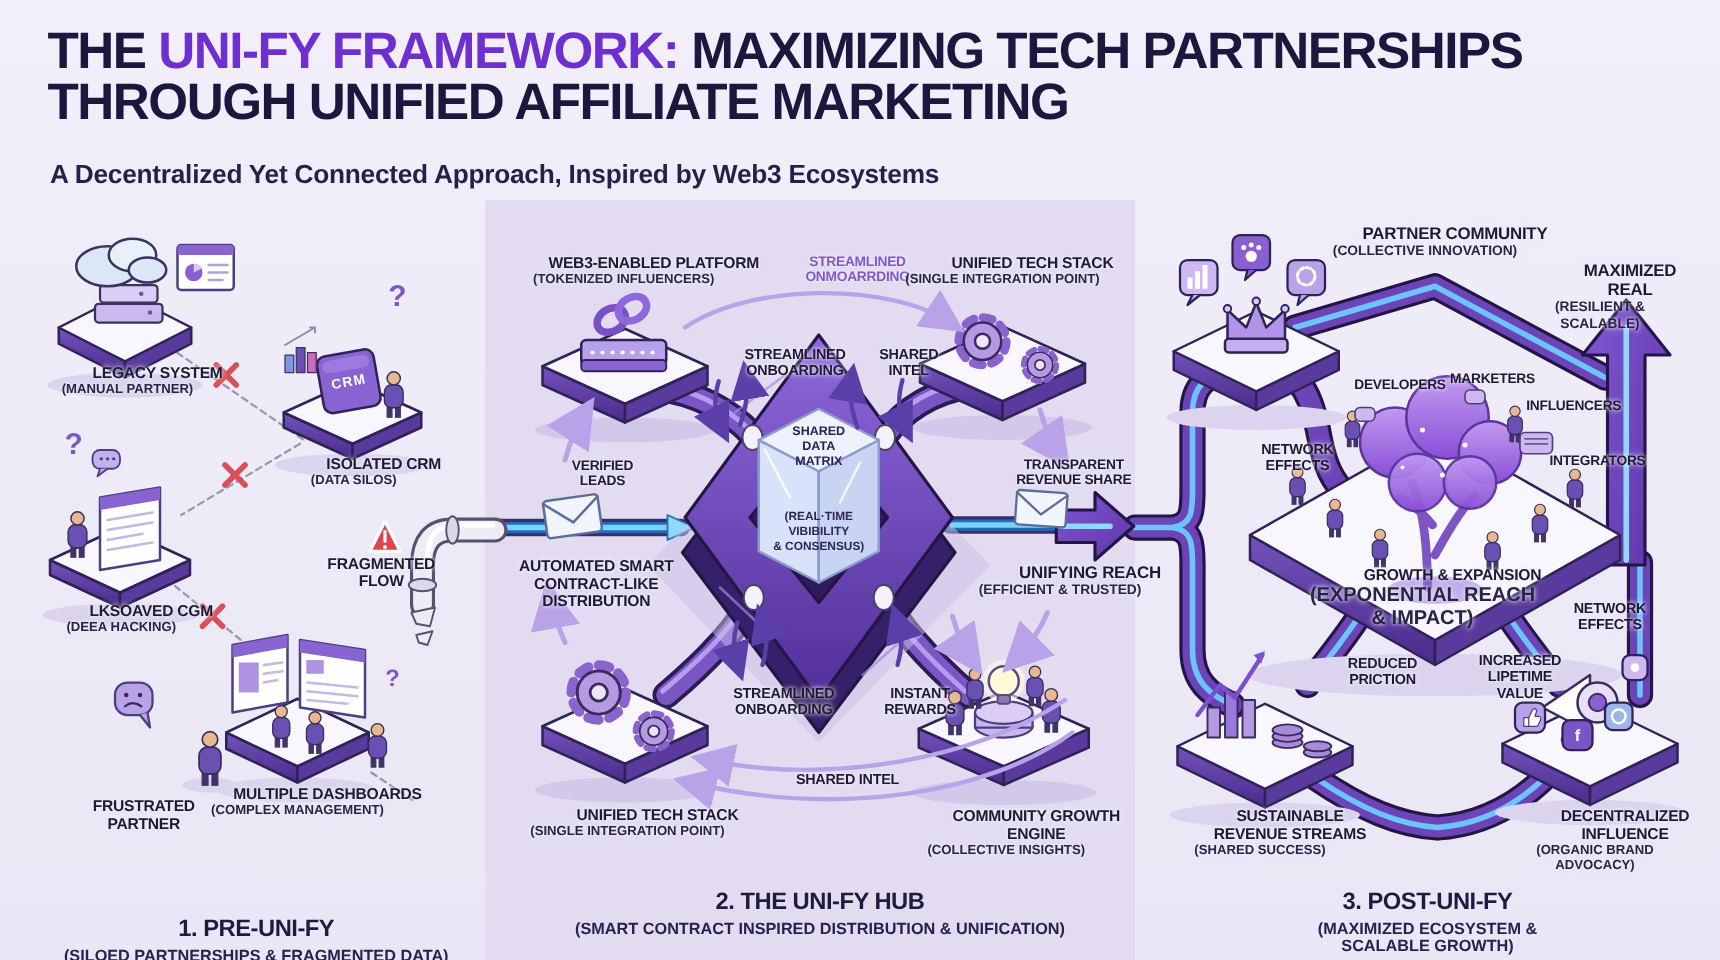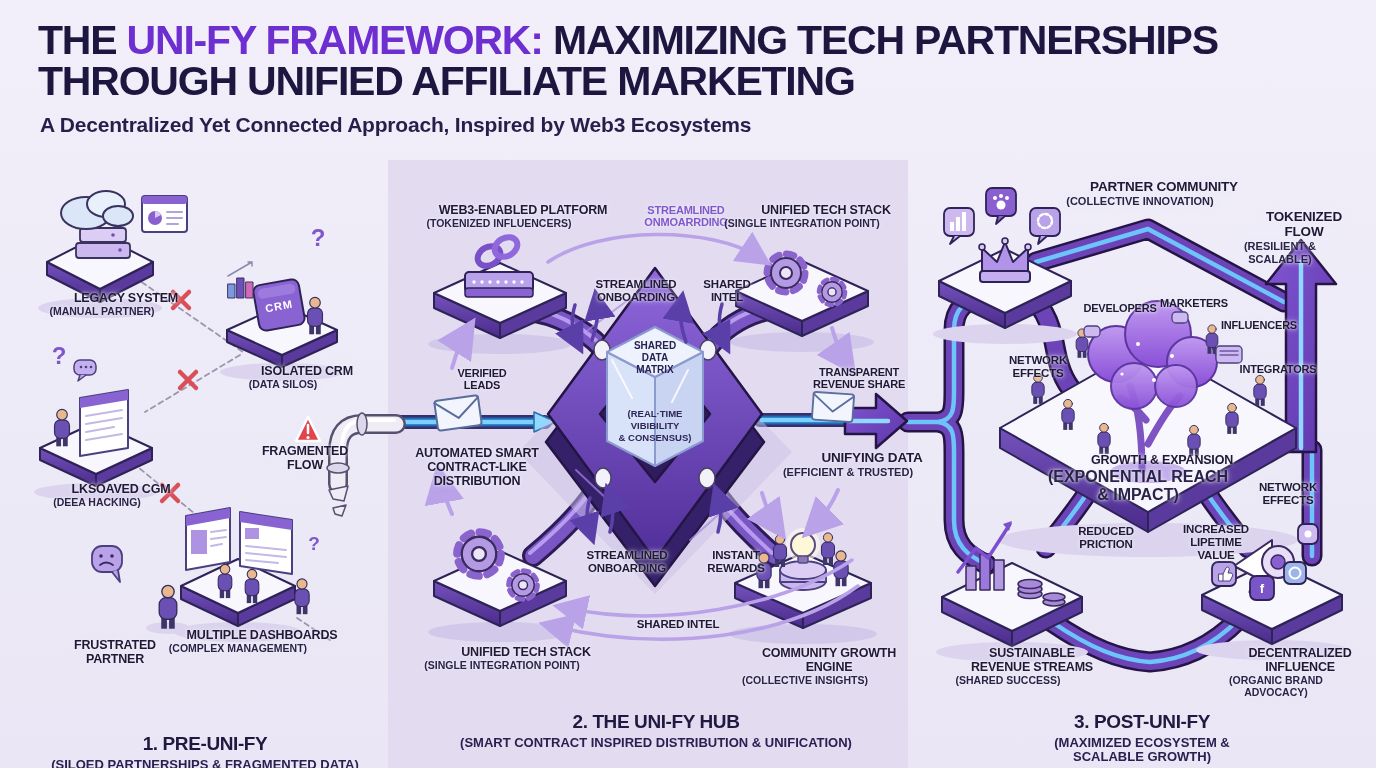--- a/index.html
+++ b/index.html
@@ -4,21 +4,21 @@
 <style>
   html,body{margin:0;padding:0;}
   #stage{position:relative;width:1376px;height:768px;overflow:hidden;
     background:linear-gradient(180deg,#f2effb 0%,#edeaf7 60%,#eae6f5 100%);
     font-family:"Liberation Sans","DejaVu Sans",sans-serif;color:#211b3a;}
   svg *{stroke-linejoin:round;stroke-linecap:round;}
   #art{position:absolute;left:0;top:0;}
   .hdr{position:absolute;left:38px;top:20px;width:1320px;line-height:1.0;
     font-size:41px;font-weight:800;letter-spacing:-1.2px;color:#1d1740;}
   .hdr .hl{color:#6d2fd0;}
-  .sub{position:absolute;left:40px;top:113px;font-size:21px;font-weight:600;
+  .sub{position:absolute;left:40px;top:128px;font-size:21px;font-weight:600;
     letter-spacing:-0.2px;color:#261f4a;}
   .lb{position:absolute;transform:translateX(-50%);text-align:center;line-height:1.12;
     white-space:pre-line;text-shadow:0 0 3px rgba(242,239,250,.9),0 0 6px rgba(242,239,250,.7);}
   .lb .t{font-weight:800;font-size:12.5px;letter-spacing:-0.2px;color:#1f1936;padding-left:48px;}
   .lb .s{font-weight:700;font-size:10.5px;margin-top:1px;color:#2a2348;}
   .sm .t{font-size:11.5px;}
   .xs .t{font-size:11px;}
   .purp .t{color:#8058cc;font-size:11px;}
   .big .t{font-size:13.5px;} .big .s{font-size:11px;}
   .cubeT{position:absolute;transform:translateX(-50%);text-align:center;white-space:pre-line;
@@ -497,32 +497,32 @@
 DATA
 MATRIX</div>
 <div class="cubeS" style="left:655px;top:408px">(REAL·TIME
 VIBIBILITY
 &amp; CONSENSUS)</div>
 <div class="lb xs" style="left:835px;top:366px"><div class="t">TRANSPARENT
 REVENUE SHARE</div></div>
 <div class="lb" style="left:453px;top:446px"><div class="t">AUTOMATED SMART
 CONTRACT-LIKE
 DISTRIBUTION</div></div>
-<div class="lb big" style="left:848px;top:450px"><div class="t">UNIFYING DATA</div><div class="s">(EFFICIENT &amp; TRUSTED)</div></div>
+<div class="lb big" style="left:848px;top:450px"><div class="t">UNIFYING REACH</div><div class="s">(EFFICIENT &amp; TRUSTED)</div></div>
 <div class="lb sm" style="left:603px;top:549px"><div class="t">STREAMLINED
 ONBOARDING</div></div>
 <div class="lb sm" style="left:712px;top:549px"><div class="t">INSTANT
 REWARDS</div></div>
 <div class="lb sm" style="left:654px;top:618px"><div class="t">SHARED INTEL</div></div>
 <div class="lb" style="left:502px;top:645px"><div class="t">UNIFIED TECH STACK</div><div class="s">(SINGLE INTEGRATION POINT)</div></div>
 <div class="lb" style="left:805px;top:646px"><div class="t">COMMUNITY GROWTH
 ENGINE</div><div class="s">(COLLECTIVE INSIGHTS)</div></div>
 
 <div class="lb big" style="left:1140px;top:179px"><div class="t">PARTNER COMMUNITY</div><div class="s">(COLLECTIVE INNOVATION)</div></div>
-<div class="lb big" style="left:1280px;top:209px"><div class="t">TOKENIZED FLOW</div><div class="s">(RESILIENT &amp; SCALABLE)</div></div>
+<div class="lb big" style="left:1280px;top:209px"><div class="t">MAXIMIZED REAL</div><div class="s">(RESILIENT &amp; SCALABLE)</div></div>
 <div class="lb sm" style="left:1014px;top:354px"><div class="t">NETWORK
 EFFECTS</div></div>
 <div class="lb xs" style="left:1096px;top:302px"><div class="t">DEVELOPERS</div></div>
 <div class="lb xs" style="left:1170px;top:297px"><div class="t">MARKETERS</div></div>
 <div class="lb xs" style="left:1235px;top:319px"><div class="t">INFLUENCERS</div></div>
 <div class="lb xs" style="left:1254px;top:363px"><div class="t">INTEGRATORS</div></div>
 <div class="lb" style="left:1138px;top:453px"><div class="t">GROWTH &amp; EXPANSION</div><div class="s" style="font-size:16px">(EXPONENTIAL REACH
 &amp; IMPACT)</div></div>
 <div class="lb sm" style="left:1264px;top:481px"><div class="t">NETWORK
 EFFECTS</div></div>

